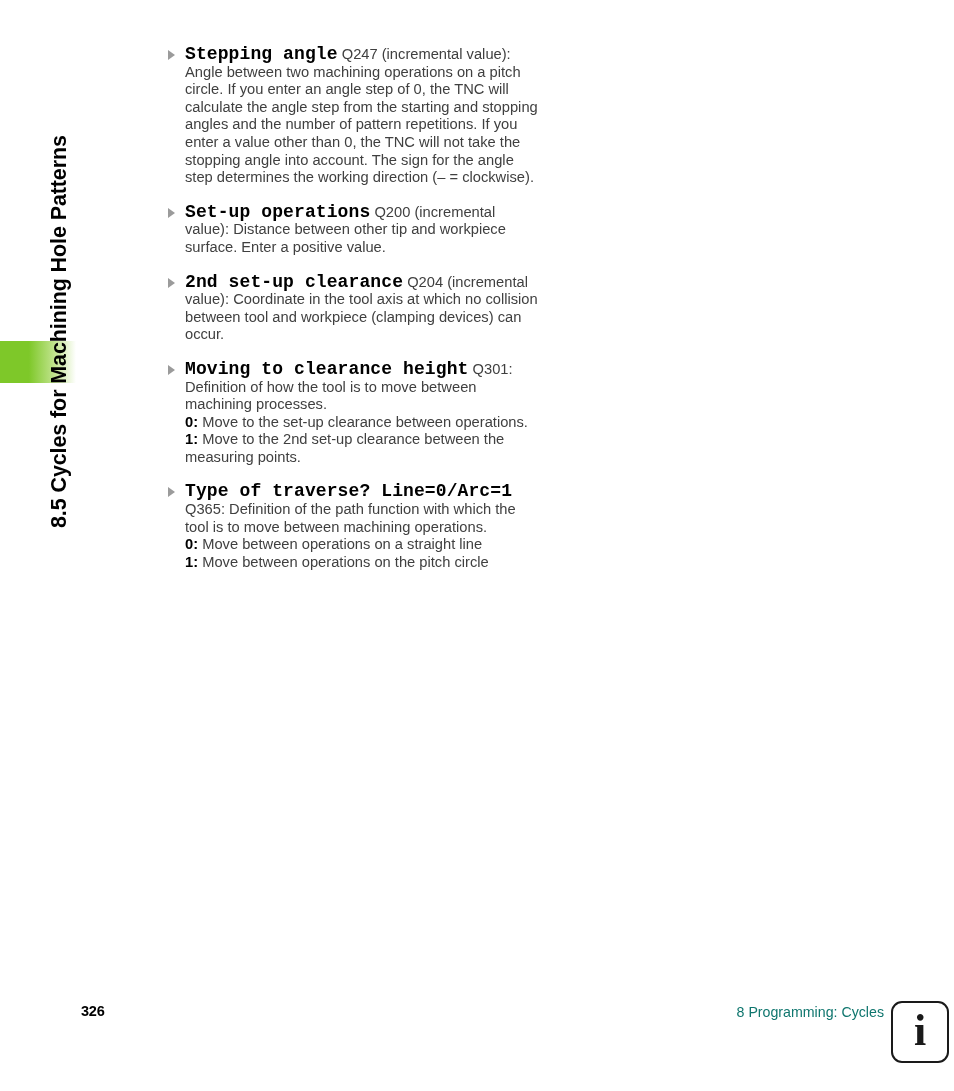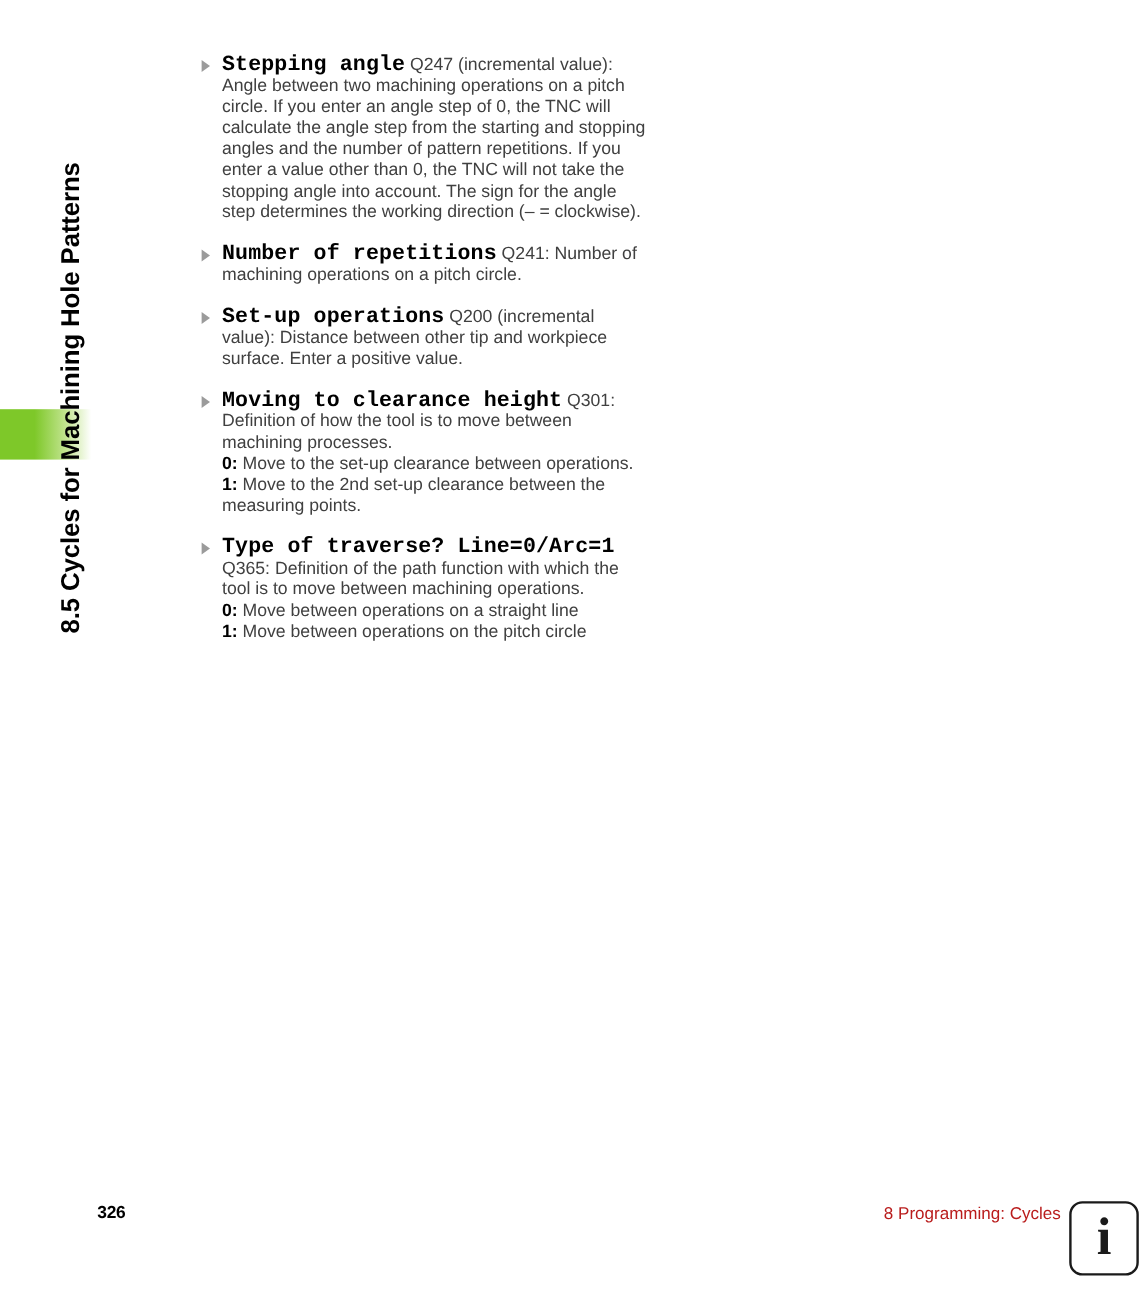--- a/index.html
+++ b/index.html
@@ -103,21 +103,21 @@
     font-weight: bold;
     color: #000000;
     letter-spacing: -0.2px;
     text-align: center;
   }
   #chapter-label {
     position: absolute;
     right: 70px;
     top: 1px;
     font-size: 14.2px;
-    color: #b91c1c;
+    color: #0f766e;
     white-space: nowrap;
   }
   #info-badge {
     position: absolute;
     left: 891px;
     top: -2px;
     width: 54px;
     height: 58px;
     border: 2.2px solid #1a1a1a;
     border-radius: 11px;
@@ -144,22 +144,22 @@
 </head>
 <body>
 
 <div id="side-rail">
   <div id="green-tab"></div>
   <div id="vertical-title">8.5 Cycles for Machining Hole Patterns</div>
 </div>
 
 <div id="content">
     <div class="item"><span class="tri"></span><span class="lbl">Stepping angle</span><span class="txt"> Q247 (incremental value): Angle between two machining operations on a pitch circle. If you enter an angle step of 0, the TNC will calculate the angle step from the starting and stopping angles and the number of pattern repetitions. If you enter a value other than 0, the TNC will not take the stopping angle into account. The sign for the angle step determines the working direction (– = clockwise).</span></div>
-    <div class="item"><span class="tri"></span><span class="lbl">Number of repetitions</span><span class="txt"> Q241: Number of machining operations on a pitch circle.</span></div>
     <div class="item"><span class="tri"></span><span class="lbl">Set-up operations</span><span class="txt"> Q200 (incremental value): Distance between other tip and workpiece surface. Enter a positive value.</span></div>
+    <div class="item"><span class="tri"></span><span class="lbl">2nd set-up clearance</span><span class="txt"> Q204 (incremental value): Coordinate in the tool axis at which no collision between tool and workpiece (clamping devices) can occur.</span></div>
     <div class="item"><span class="tri"></span><span class="lbl">Moving to clearance height</span><span class="txt"> Q301: Definition of how the tool is to move between machining processes.</span><br><span class="opt">0:</span><span class="txt"> Move to the set-up clearance between operations.</span><br><span class="opt">1:</span><span class="txt"> Move to the 2nd set-up clearance between the measuring points.</span></div>
     <div class="item"><span class="tri"></span><span class="lbl">Type of traverse? Line=0/Arc=1</span><span class="txt"> Q365: Definition of the path function with which the tool is to move between machining operations.</span><br><span class="opt">0:</span><span class="txt"> Move between operations on a straight line</span><br><span class="opt">1:</span><span class="txt"> Move between operations on the pitch circle</span></div>
   </div>
 
 <div id="footer">
   <div id="page-number">326</div>
   <div id="chapter-label">8 Programming: Cycles</div>
   <div id="info-badge">
     <div class="glyph">i</div>
   </div>

